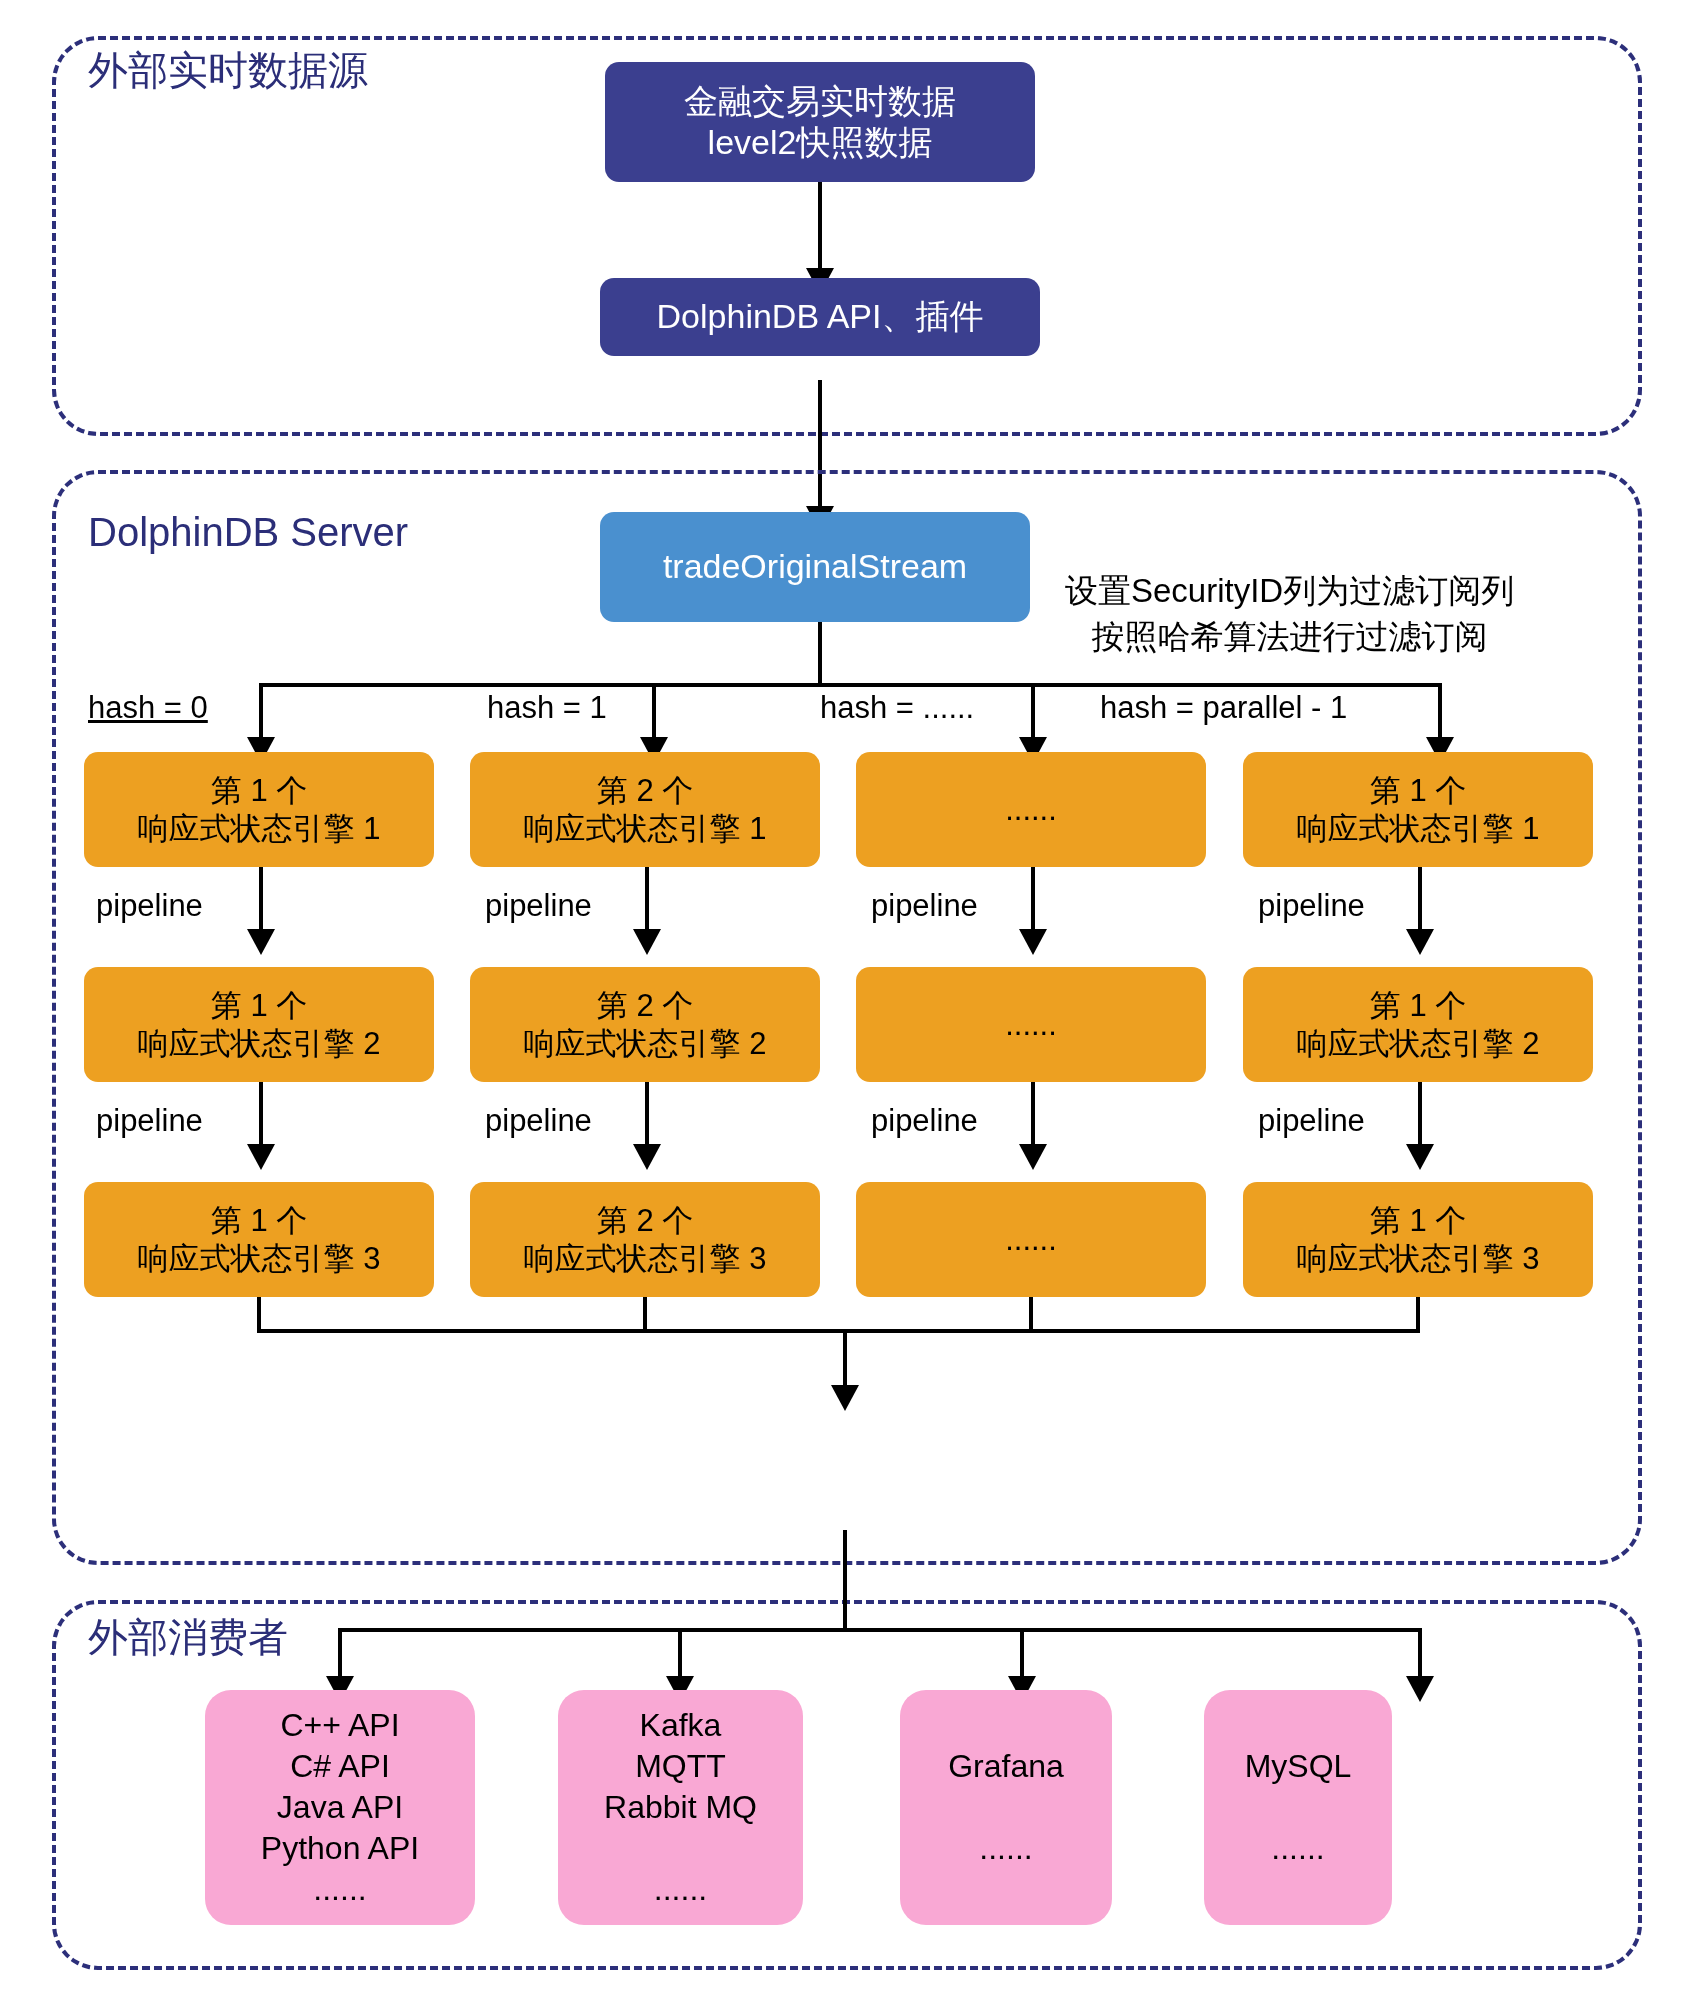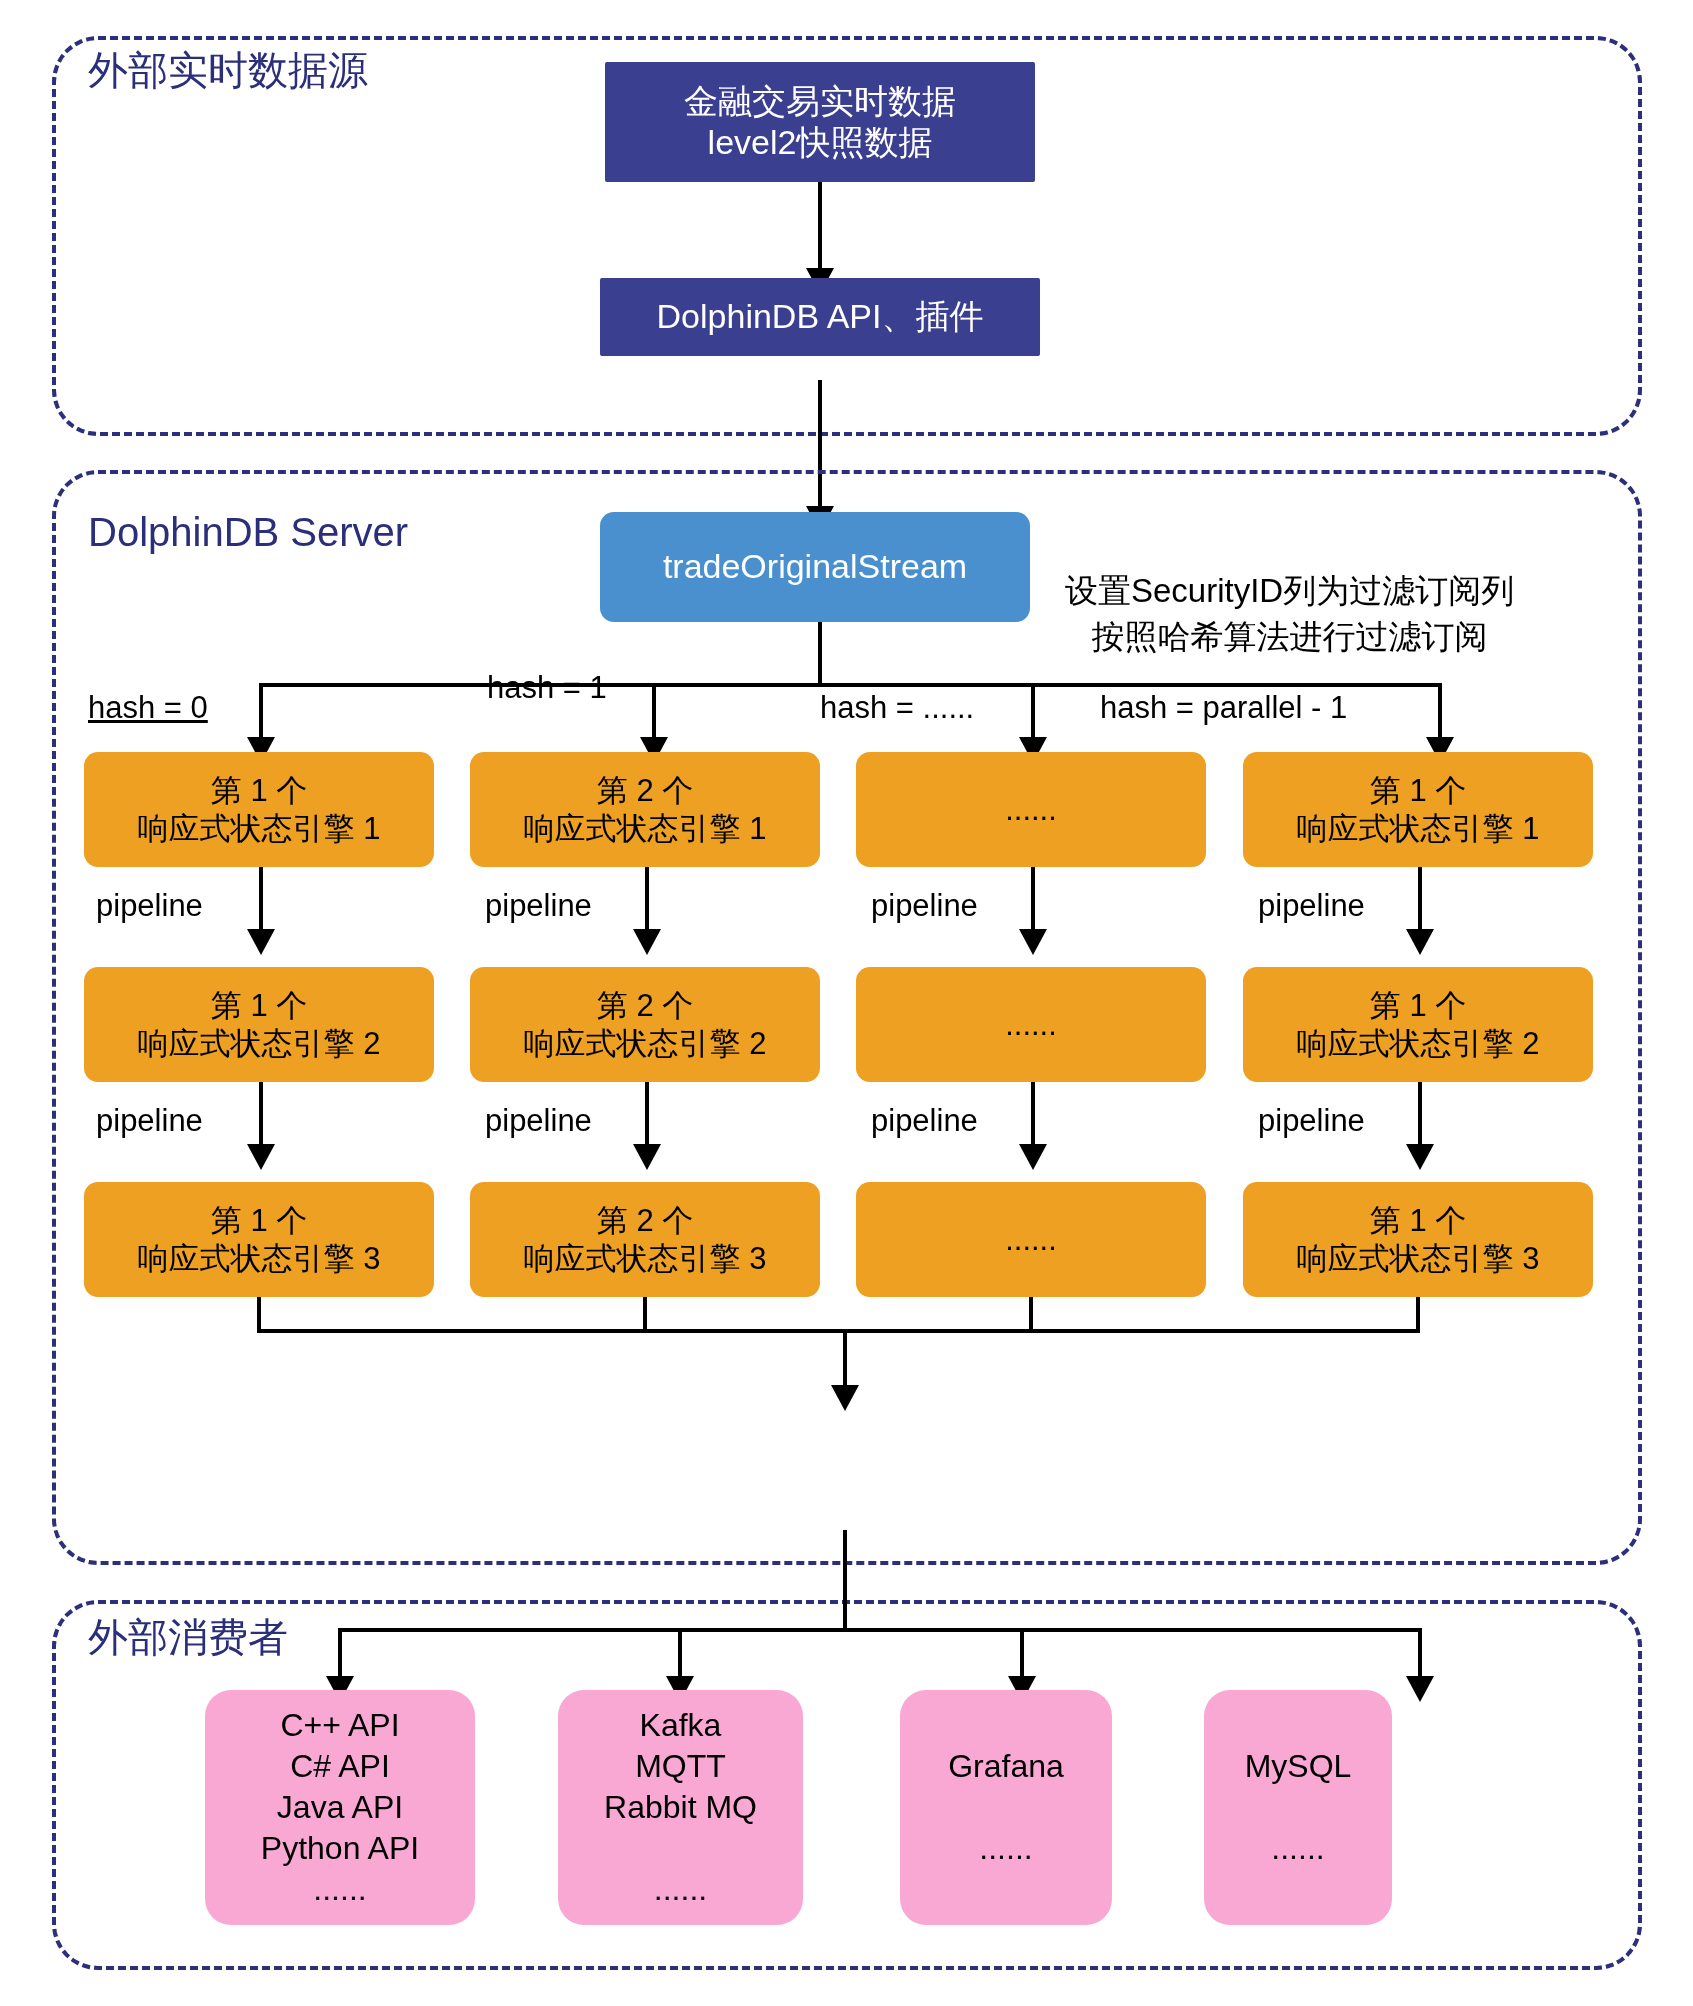--- a/index.html
+++ b/index.html
@@ -42,21 +42,21 @@
     text-align:center;
     border-radius:16px;
     line-height:1.22;
   }
   .node .ln{display:block;white-space:nowrap;}
 
   .node.dark{
     background:#3b3f8f;
     color:#ffffff;
     font-size:34px;
-    border-radius:2px;
+    border-radius:14px;
   }
   .node.blue{
     background:#4a90cf;
     color:#ffffff;
     font-size:34px;
     border-radius:14px;
   }
   .node.orange{
     background:#eda021;
     color:#000000;
@@ -142,21 +142,21 @@
   <div class="vline" style="left:652px;top:683px;height:62px;"></div>
   <div class="arrow" style="left:640px;top:737px;"></div>
 
   <div class="vline" style="left:1031px;top:683px;height:62px;"></div>
   <div class="arrow" style="left:1019px;top:737px;"></div>
 
   <div class="vline" style="left:1438px;top:683px;height:62px;"></div>
   <div class="arrow" style="left:1426px;top:737px;"></div>
 
   <div class="edge-label" style="left:88px;top:692px;text-decoration:underline;">hash = 0</div>
-  <div class="edge-label" style="left:487px;top:672px;">hash = 1</div>
+  <div class="edge-label" style="left:487px;top:692px;">hash = 1</div>
   <div class="edge-label" style="left:820px;top:692px;">hash = ......</div>
   <div class="edge-label" style="left:1100px;top:692px;">hash = parallel - 1</div>
 
   <div class="node orange" style="left:84px;top:752px;width:350px;height:115px;">
     <span class="ln">第 1 个</span>
     <span class="ln">响应式状态引擎 1</span>
   </div>
   <div class="vline" style="left:259px;top:867px;height:70px;"></div>
   <div class="arrow" style="left:247px;top:929px;"></div>
   <div class="edge-label" style="left:96px;top:890px;">pipeline</div>

